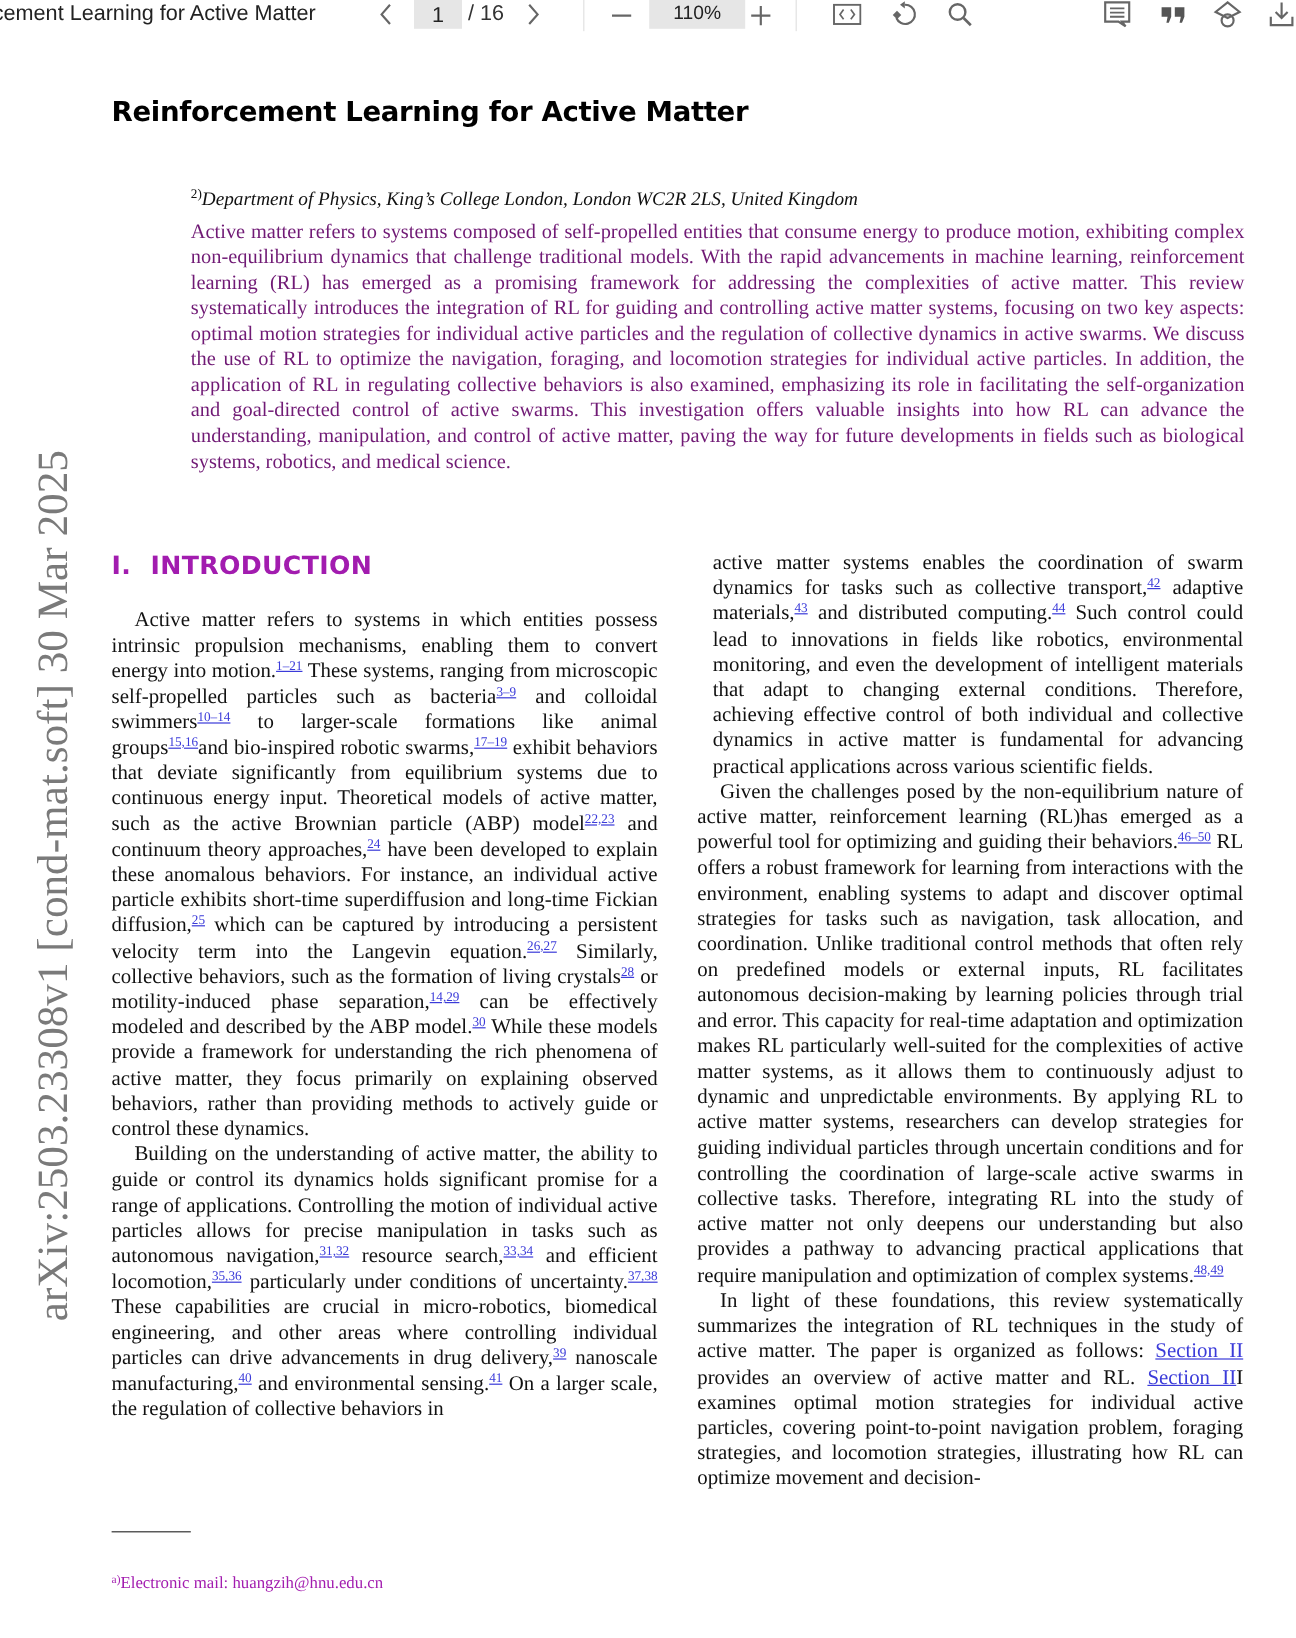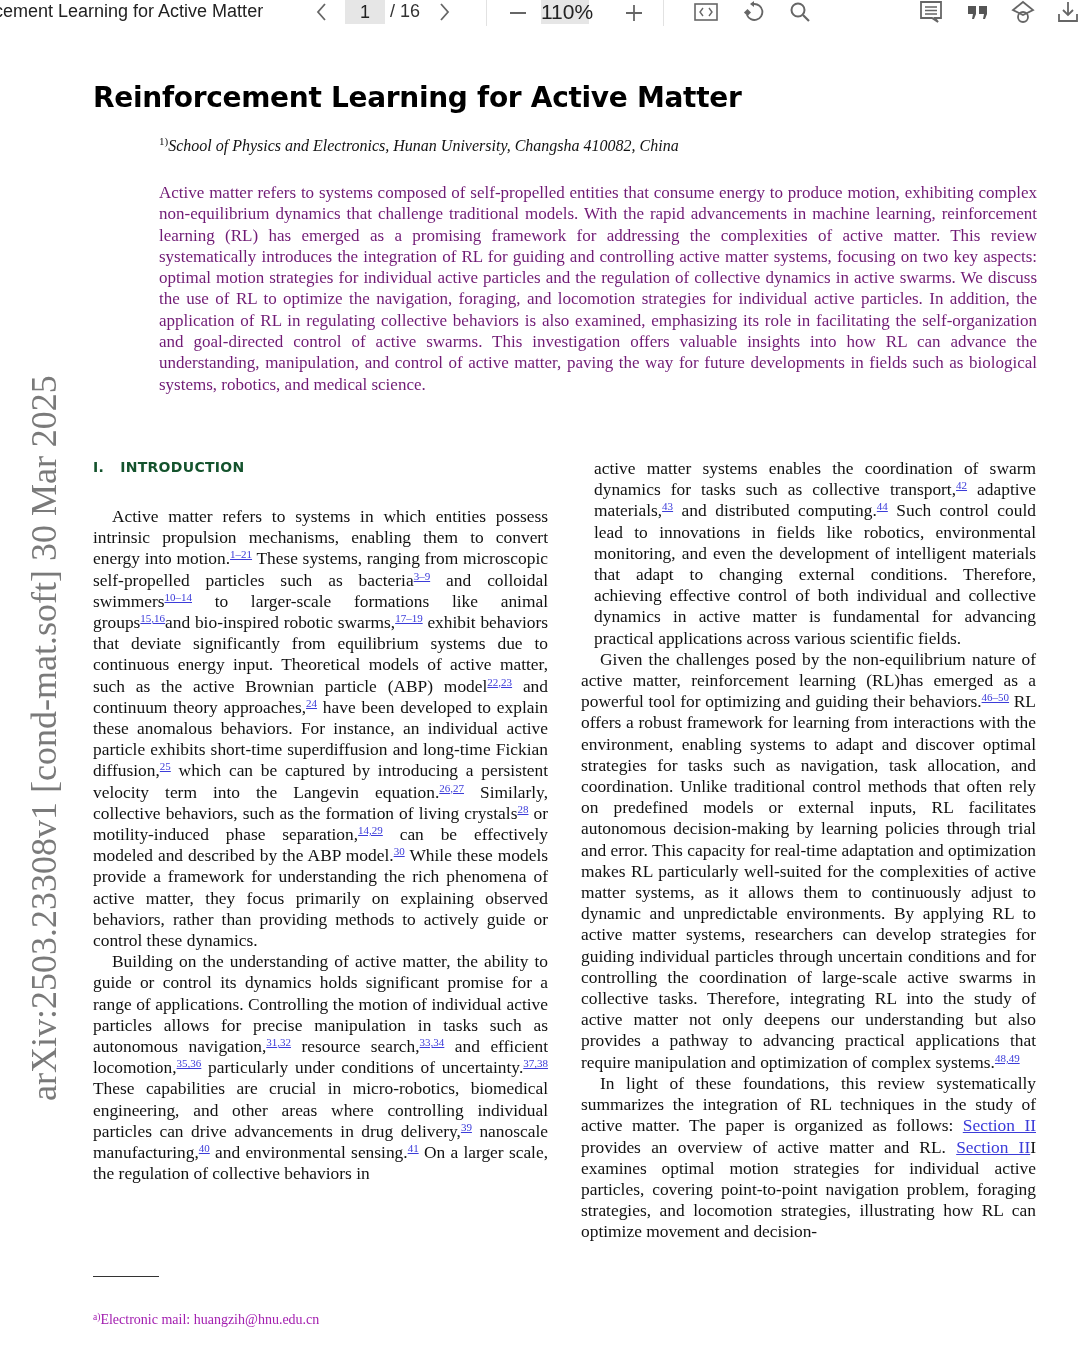--- a/index.html
+++ b/index.html
@@ -6,36 +6,36 @@
   html, body { width: 1080px; height: 1365px; background: #ffffff; overflow: hidden; }
   body { position: relative; font-family: "Liberation Serif", "DejaVu Serif", serif; color: #1a1a1a; }
 
   
   .toolbar { position: absolute; left: 0; top: 0; width: 1080px; height: 26px; background: #ffffff; font-family: "Liberation Sans", "DejaVu Sans", sans-serif; color: #333; }
   .tb-title { position: absolute; left: -6px; top: 1px; font-size: 18px; white-space: nowrap; color: #222; }
   .tb-btn { position: absolute; top: 0; height: 24px; display: flex; align-items: center; justify-content: center; color: #666; cursor: pointer; }
   .tb-btn svg { display: block; }
   .page-box { position: absolute; left: 345px; top: 0; width: 40px; height: 24px; background: #e6e6e6; font-size: 18px; color: #222; text-align: center; line-height: 24px; }
   .page-total { position: absolute; left: 390px; top: 1px; font-size: 18px; color: #333; }
-  .zoom-box { position: absolute; left: 541px; top: 0; width: 48px; height: 24px; background: #e6e6e6; font-size: 21px; color: #222; text-align: center; line-height: 24px; }
+  .zoom-box { position: absolute; left: 541px; top: 0; width: 80px; height: 24px; background: #e6e6e6; font-size: 16px; color: #222; text-align: center; line-height: 24px; }
   .tb-divider { position: absolute; top: 0; width: 1px; height: 26px; background: #e2e2e2; }
 
   
   .page { position: absolute; left: 0; top: 26px; width: 1080px; height: 1339px; }
-  .title { position: absolute; left: 93px; top: 55px; font-family: "DejaVu Sans", "Liberation Sans", sans-serif; font-size: 28px; font-weight: bold; letter-spacing: -0.3px; color: #000; white-space: nowrap; }
+  .title { position: absolute; left: 93px; top: 55px; font-family: "DejaVu Sans", "Liberation Sans", sans-serif; font-size: 23px; font-weight: bold; letter-spacing: -0.3px; color: #000; white-space: nowrap; }
   .authors { position: absolute; left: 159px; top: 90px; font-family: "DejaVu Sans", "Liberation Sans", sans-serif; font-size: 16px; color: #111; white-space: nowrap; }
   .affil { position: absolute; left: 159px; font-size: 16px; font-style: italic; white-space: nowrap; color: #111; }
   .affil sup { font-style: normal; font-size: 11px; }
   sup { font-size: 11px; line-height: 0; vertical-align: 6px; }
   a.ref { color: #3b3bd9; text-decoration: underline; }
   .abstract { position: absolute; left: 159px; top: 156px; width: 878px; font-size: 17px; line-height: 21.3px; text-align: justify; color: #701a75; }
 
   .side-id { position: absolute; left: 23px; top: 1075px; transform-origin: left top; transform: rotate(-90deg); font-size: 36px; color: #7a7a7a; white-space: nowrap; letter-spacing: 0px; }
 
-  .section-head { position: absolute; left: 93px; top: 433px; font-family: "DejaVu Sans", "Liberation Sans", sans-serif; font-size: 14px; font-weight: bold; letter-spacing: 0.3px; color: #14532d; white-space: nowrap; }
+  .section-head { position: absolute; left: 93px; top: 433px; font-family: "DejaVu Sans", "Liberation Sans", sans-serif; font-size: 21px; font-weight: bold; letter-spacing: 0.3px; color: #a21caf; white-space: nowrap; }
   .section-head .num { margin-right: 16px; }
 
   .col { position: absolute; width: 455px; font-size: 17.4px; line-height: 21.2px; text-align: justify; hyphens: manual; color: #111; }
   .col p { text-indent: 19px; }
   .col-left { left: 93px; top: 480px; }
   .col-right { left: 581px; top: 432px; }
   .col-right p.first { text-indent: 0; margin-left: 13px; }
 
   .fn-rule { position: absolute; left: 93px; top: 1250px; width: 66px; height: 1px; background: #333; }
   .footnote { position: absolute; left: 93px; top: 1286px; font-size: 14px; color: #a21caf; white-space: nowrap; }
@@ -120,22 +120,22 @@
       </svg>
   </div>
 </div>
 
 <div class="page">
   <div class="side-id">arXiv:2503.23308v1  [cond-mat.soft]  30 Mar 2025</div>
 
   <h1 class="title">Reinforcement Learning for Active Matter</h1>
 
 
-  <div class="affil" style="top:111px;">
-    <sup>1)</sup><span>School of Physics and Electronics, Hunan University, Changsha 410082, China</span>
+  <div class="affil" style="top:132px;">
+    <sup>2)</sup><span>Department of Physics, King’s College London, London WC2R 2LS, United Kingdom</span>
   </div>
 
   <p class="abstract">Active matter refers to systems composed of self-propelled entities that consume energy to produce motion, exhibiting complex non-equilibrium dynamics that challenge traditional models. With the rapid advancements in machine learning, reinforcement learning (RL) has emerged as a promising framework for addressing the complexities of active matter. This review systematically introduces the integration of RL for guiding and controlling active matter systems, focusing on two key aspects: optimal motion strategies for individual active particles and the regulation of collective dynamics in active swarms. We discuss the use of RL to optimize the navigation, foraging, and locomotion strategies for individual active particles. In addition, the application of RL in regulating collective behaviors is also examined, emphasizing its role in facilitating the self-organization and goal-directed control of active swarms. This investigation offers valuable insights into how RL can advance the understanding, manipulation, and control of active matter, paving the way for future developments in fields such as biological systems, robotics, and medical science.</p>
 
   <h2 class="section-head">
     <span class="num">I.</span><span>INTRODUCTION</span>
   </h2>
 
   <div class="col col-left" id="left-col">
       <p>Active matter refers to systems in which entities possess intrinsic propulsion mechanisms, enabling them to convert energy into motion.<sup><a class="ref">1–21</a></sup> These systems, ranging from microscopic self-propelled particles such as bacteria<sup><a class="ref">3–9</a></sup> and colloidal swimmers<sup><a class="ref">10–14</a></sup> to larger-scale formations like animal groups<sup><a class="ref">15,16</a></sup>and bio-inspired robotic swarms,<sup><a class="ref">17–19</a></sup> exhibit behaviors that deviate significantly from equilibrium systems due to continuous energy input. Theoretical models of active matter, such as the active Brownian particle (ABP) model<sup><a class="ref">22,23</a></sup> and continuum theory approaches,<sup><a class="ref">24</a></sup> have been developed to explain these anomalous behaviors. For instance, an individual active particle exhibits short-time superdiffusion and long-time Fickian diffusion,<sup><a class="ref">25</a></sup> which can be captured by introducing a persistent velocity term into the Langevin equation.<sup><a class="ref">26,27</a></sup> Similarly, collective behaviors, such as the formation of living crystals<sup><a class="ref">28</a></sup> or motility-induced phase separation,<sup><a class="ref">14,29</a></sup> can be effectively modeled and described by the ABP model.<sup><a class="ref">30</a></sup> While these models provide a framework for understanding the rich phenomena of active matter, they focus primarily on explaining observed behaviors, rather than providing methods to actively guide or control these dynamics.</p>

